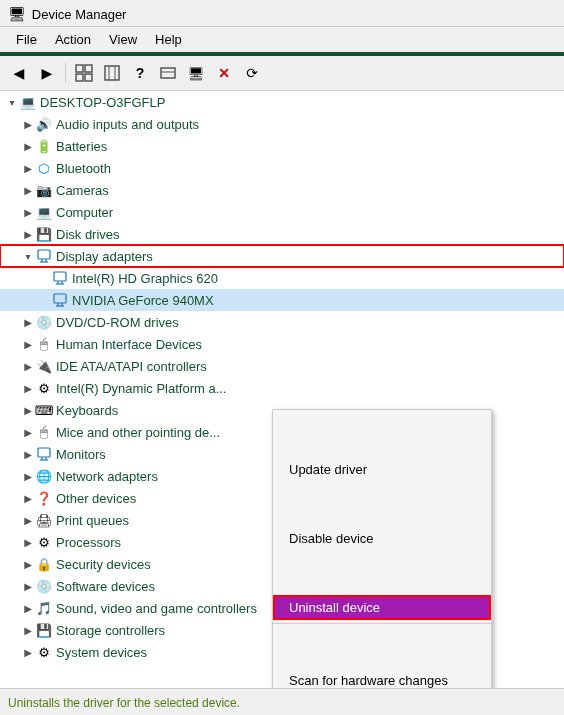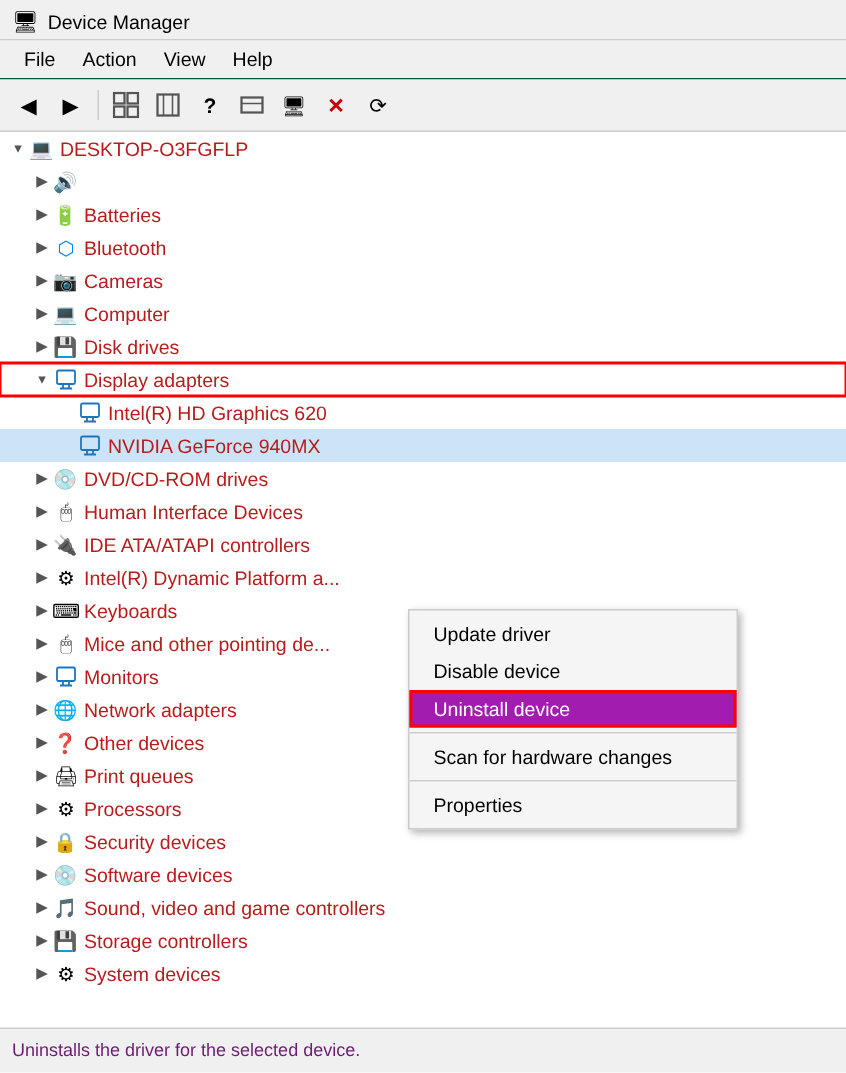--- a/index.html
+++ b/index.html
@@ -25,21 +25,21 @@
       font-size: 13px;
       font-weight: normal;
     }
 
     
     .menu-bar {
       background: #f0f0f0;
       padding: 2px 8px;
       display: flex;
       gap: 2px;
-      border-bottom: 1px solid #14532d;
+      border-bottom: 4px solid #14532d;
     }
     .menu-item {
       padding: 3px 8px;
       cursor: pointer;
       font-size: 13px;
     }
 
     
     .toolbar {
       background: #f0f0f0;
@@ -120,21 +120,21 @@
       margin-right: 4px;
       flex-shrink: 0;
       display: flex;
       align-items: center;
       justify-content: center;
       font-size: 13px;
     }
 
     .tree-label {
       font-size: 13px;
-      color: #b91c1c;
+      color: #14532d;
     }
 
     
     .display-adapters-box {
       outline: 2px solid red;
       outline-offset: -1px;
     }
 
     
     .context-menu {
@@ -146,20 +146,21 @@
       border: 1px solid #ccc;
       box-shadow: 2px 2px 5px rgba(0,0,0,0.3);
       z-index: 100;
       padding: 3px 0;
     }
     .ctx-item {
       padding: 5px 16px;
       font-size: 13px;
       cursor: pointer;
       color: #000;
+      margin-top: 44px;
     }
     .ctx-item.active {
       background: #a21caf;
       color: white;
       outline: 2px solid red;
       outline-offset: -2px;
     }
     .ctx-item.bold {
       font-weight: normal;
     }
@@ -171,21 +172,21 @@
 
     
     .status-bar {
       height: 28px;
       background: #f0f0f0;
       border-top: 1px solid #ccc;
       display: flex;
       align-items: center;
       padding: 0 8px;
       font-size: 12px;
-      color: #701a75;
+      color: #4d7c0f;
     }
   </style>
 </head>
 <body>
 
 <div class="title-bar">
   <span style="font-size:14px;">🖥</span>
   <span class="title-text">Device Manager</span>
 </div>
 
@@ -233,20 +234,21 @@
     <div class="tree-item" style="padding-left:4px;">
       <span class="tree-toggle">▾</span>
       <span class="tree-icon">💻</span>
       <span class="tree-label">DESKTOP-O3FGFLP</span>
     </div>
 
     <div class="tree-item" style="padding-left:4px;">
       <span class="tree-indent"></span>
       <span class="tree-toggle">▶</span>
       <span class="tree-icon">🔊</span>
+      <span class="tree-label">Audio inputs and outputs</span>
     </div>
 
     <div class="tree-item" style="padding-left:4px;">
       <span class="tree-indent"></span>
       <span class="tree-toggle">▶</span>
       <span class="tree-icon">🔋</span>
       <span class="tree-label">Batteries</span>
     </div>
 
     <div class="tree-item" style="padding-left:4px;">

